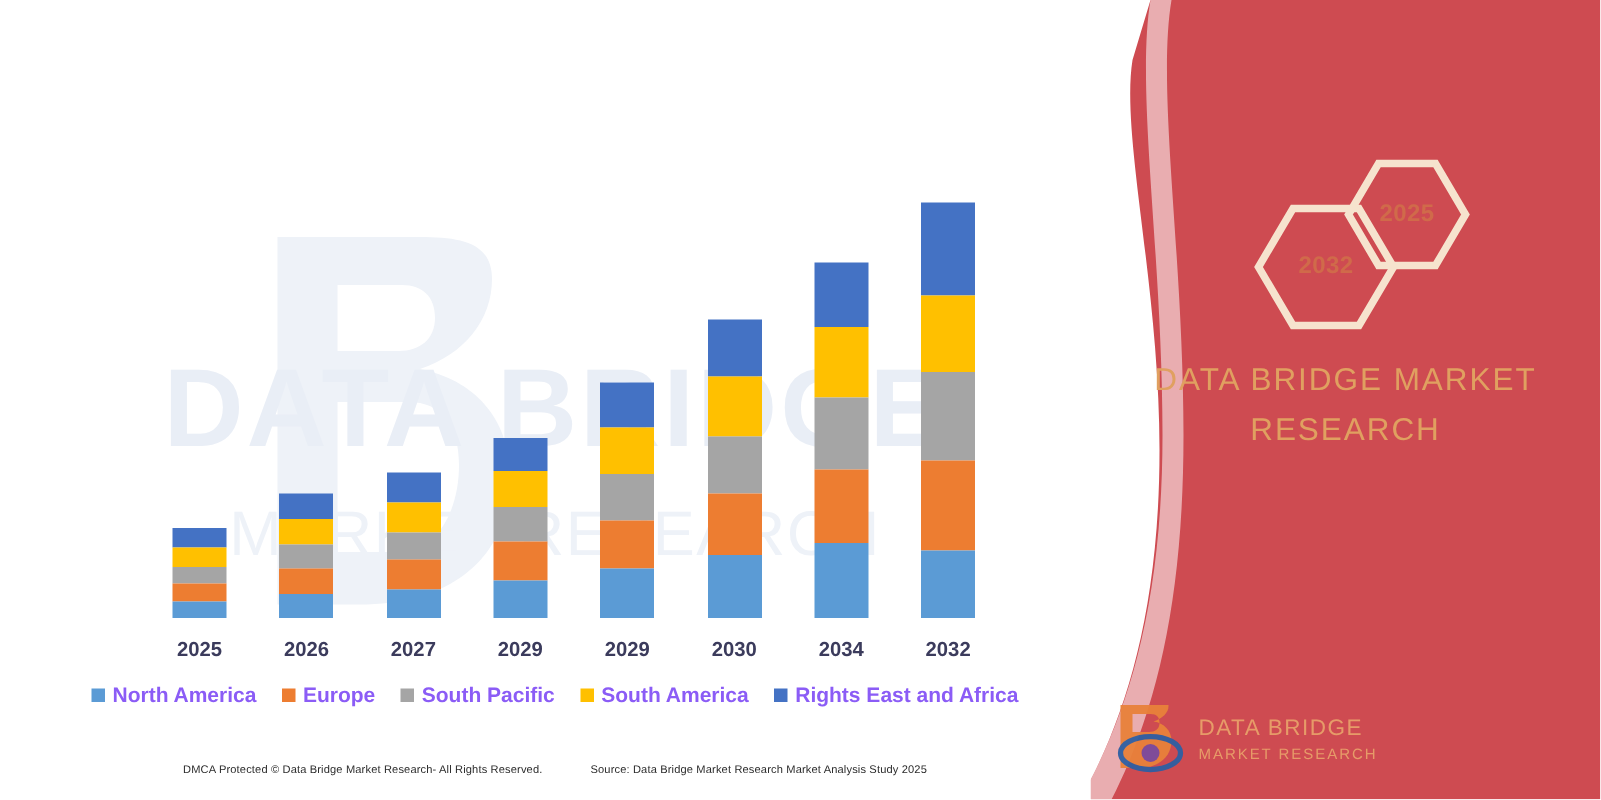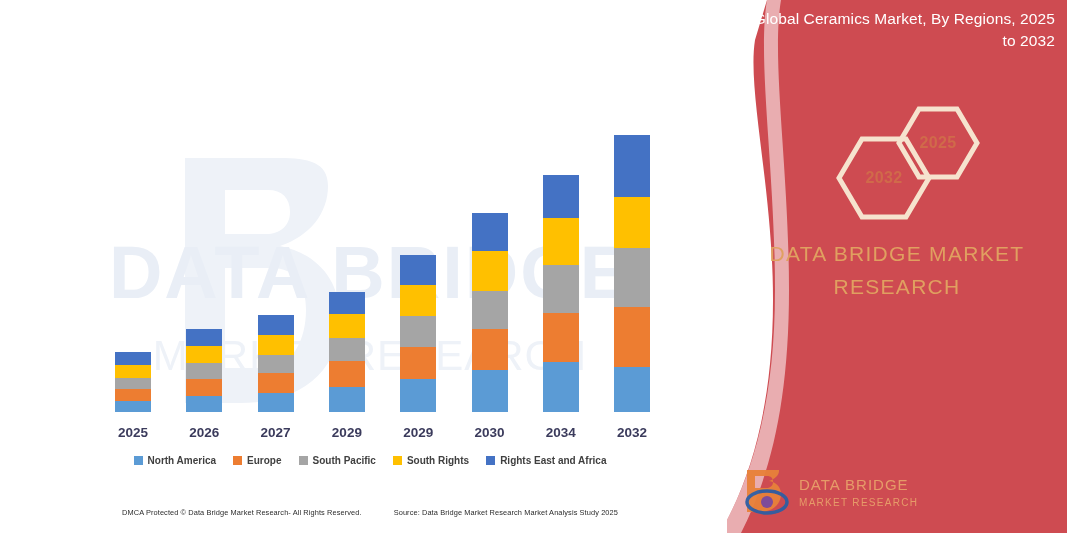--- a/index.html
+++ b/index.html
@@ -87,21 +87,21 @@
     font-size:13.5px; font-weight:700; color:#3b3b5c;
   }
 
   
   #legend{
     position:absolute; left:0; top:455px; width:740px; z-index:3;
     display:flex; align-items:center; justify-content:center; gap:17px;
   }
   .leg-item{ display:flex; align-items:center; gap:5px; }
   .leg-sw{ width:9px; height:9px; display:block; }
-  .leg-lbl{ font-size:10px; font-weight:700; color:#404040; white-space:nowrap; }
+  .leg-lbl{ font-size:14px; font-weight:700; color:#8b5cf6; white-space:nowrap; }
 
   
   #footer{
     position:absolute; left:0; top:508px; width:740px; z-index:3;
     display:flex; align-items:center; justify-content:center; gap:32px;
   }
   .foot-txt{ font-size:7.4px; color:#2b2b2b; white-space:nowrap; letter-spacing:.1px; }
 </style>
 </head>
 <body>
@@ -194,21 +194,21 @@
       <div class="leg-item">
         <span class="leg-sw" style="background: rgb(237, 125, 49);"></span>
         <span class="leg-lbl">Europe</span>
       </div>
       <div class="leg-item">
         <span class="leg-sw" style="background: rgb(165, 165, 165);"></span>
         <span class="leg-lbl">South Pacific</span>
       </div>
       <div class="leg-item">
         <span class="leg-sw" style="background: rgb(255, 192, 0);"></span>
-        <span class="leg-lbl">South Rights</span>
+        <span class="leg-lbl">South America</span>
       </div>
       <div class="leg-item">
         <span class="leg-sw" style="background: rgb(68, 114, 196);"></span>
         <span class="leg-lbl">Rights East and Africa</span>
       </div>
     </div>
 
   <div id="footer">
     <div class="foot-txt">DMCA Protected © Data Bridge Market Research- All Rights Reserved.</div>
     <div class="foot-txt">Source: Data Bridge Market Research Market Analysis Study 2025</div>
@@ -217,21 +217,20 @@
 
 <div id="right-panel">
   <svg class="redshape" viewBox="0 0 340 533" preserveAspectRatio="none">
     <path d="M40 0 L340 0 L340 533 L0 533 L0 520
              C26 470 46 400 46 300
              C46 190 20 90 28 40 Z" fill="#CE4B51"></path>
     <path d="M40 0 C30 60 48 170 48 290 C48 400 26 470 0 520 L0 533 L14 533
              C44 474 62 400 62 290 C62 170 44 60 54 0 Z" fill="#ffffff" opacity="0.55"></path>
   </svg>
 
-  <div id="panel-title">Global Ceramics Market, By Regions, 2025 to 2032</div>
 
   <div class="hex" id="hex-2032">
     <svg viewBox="0 0 98 86">
       <polygon points="27,4 71,4 94,43 71,82 27,82 4,43" fill="none" stroke="#F6E3CE" stroke-width="5"></polygon>
     </svg>
     <span>2032</span>
   </div>
 
   <div class="hex" id="hex-2025">
     <svg viewBox="0 0 86 76">

